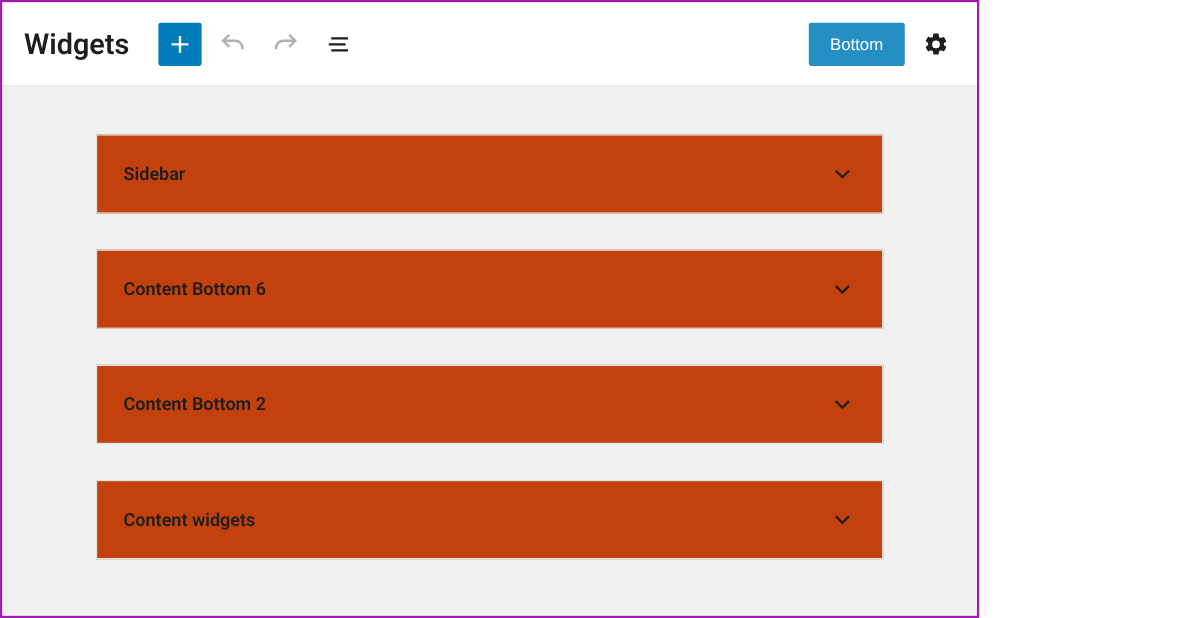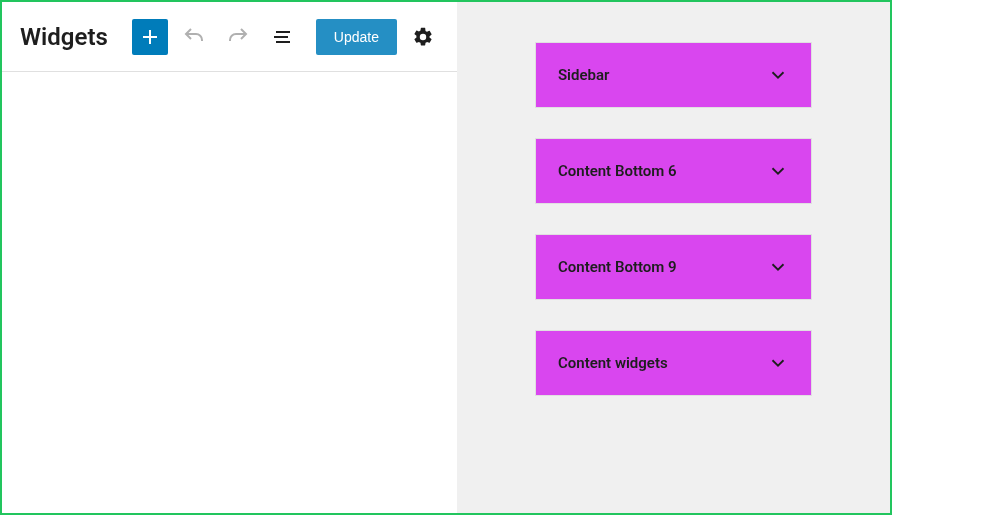--- a/index.html
+++ b/index.html
@@ -4,25 +4,25 @@
 <style>
   * { box-sizing: border-box; margin: 0; padding: 0; }
   body {
     font-family: -apple-system, BlinkMacSystemFont, "Segoe UI", Roboto, "Helvetica Neue", Arial, sans-serif;
     background: #fff;
     width: 1000px;
     height: 515px;
     overflow: hidden;
   }
   .frame {
-    width: 892px;
+    width: 816px;
     height: 515px;
-    border: 2px solid #22c55e;
+    border: 2px solid #a21caf;
     display: flex;
-    flex-direction: row;
+    flex-direction: column;
   }
   .toolbar {
     height: 70px;
     background: #fff;
     border-bottom: 1px solid #e0e0e0;
     display: flex;
     align-items: center;
     padding: 0 16px 0 18px;
     gap: 8px;
   }
@@ -63,21 +63,21 @@
     cursor: pointer;
     opacity: 0.85;
   }
   .content {
     flex: 1;
     background: #f0f0f0;
     padding: 40px 78px;
     overflow: auto;
   }
   .area-panel {
-    background: #d946ef;
+    background: #c2410c;
     border: 1px solid #e0e0e0;
     height: 66px;
     display: flex;
     align-items: center;
     justify-content: space-between;
     padding: 0 22px 0 22px;
     margin-bottom: 30px;
     cursor: pointer;
   }
   .area-panel:last-child { margin-bottom: 0; }
@@ -128,21 +128,21 @@
         <svg width="24" height="24" viewBox="0 0 24 24" fill="none" stroke="currentColor" stroke-width="2">
           <line x1="6" y1="7" x2="20" y2="7"></line>
           <line x1="4" y1="12" x2="18" y2="12"></line>
           <line x1="6" y1="17" x2="20" y2="17"></line>
         </svg>
       </span>
     </button>
 
     <div class="spacer"></div>
 
-    <button class="btn-update">Update</button>
+    <button class="btn-update">Bottom</button>
 
     <button class="btn-icon">
       <span>
         <svg width="22" height="22" viewBox="0 0 24 24" fill="currentColor">
           <path d="M19.14 12.94a7.07 7.07 0 0 0 .05-.94 7.07 7.07 0 0 0-.05-.94l2.03-1.58a.5.5 0 0 0 .12-.64l-1.92-3.32a.5.5 0 0 0-.6-.22l-2.39.96a7.03 7.03 0 0 0-1.62-.94l-.36-2.54A.5.5 0 0 0 13.9 2h-3.8a.5.5 0 0 0-.5.42l-.36 2.54c-.58.24-1.12.55-1.62.94l-2.39-.96a.5.5 0 0 0-.6.22L2.71 8.48a.5.5 0 0 0 .12.64l2.03 1.58a7.07 7.07 0 0 0-.05.94c0 .32.02.63.05.94l-2.03 1.58a.5.5 0 0 0-.12.64l1.92 3.32c.13.22.39.31.6.22l2.39-.96c.5.39 1.04.7 1.62.94l.36 2.54a.5.5 0 0 0 .5.42h3.8a.5.5 0 0 0 .5-.42l.36-2.54c.58-.24 1.12-.55 1.62-.94l2.39.96c.21.09.47 0 .6-.22l1.92-3.32a.5.5 0 0 0-.12-.64l-2.03-1.58ZM12 15.5A3.5 3.5 0 1 1 12 8.5a3.5 3.5 0 0 1 0 7Z"></path>
         </svg>
       </span>
     </button>
   </div>
 
@@ -160,21 +160,21 @@
     <div class="area-panel">
       <span class="area-title">Content Bottom 6</span>
       <span>
         <svg width="22" height="22" viewBox="0 0 24 24" fill="none" stroke="#1e1e1e" stroke-width="2">
             <polyline points="6 9 12 15 18 9"></polyline>
           </svg>
       </span>
     </div>
 
     <div class="area-panel">
-      <span class="area-title">Content Bottom 9</span>
+      <span class="area-title">Content Bottom 2</span>
       <span>
         <svg width="22" height="22" viewBox="0 0 24 24" fill="none" stroke="#1e1e1e" stroke-width="2">
             <polyline points="6 9 12 15 18 9"></polyline>
           </svg>
       </span>
     </div>
 
     <div class="area-panel">
       <span class="area-title">Content widgets</span>
       <span>

